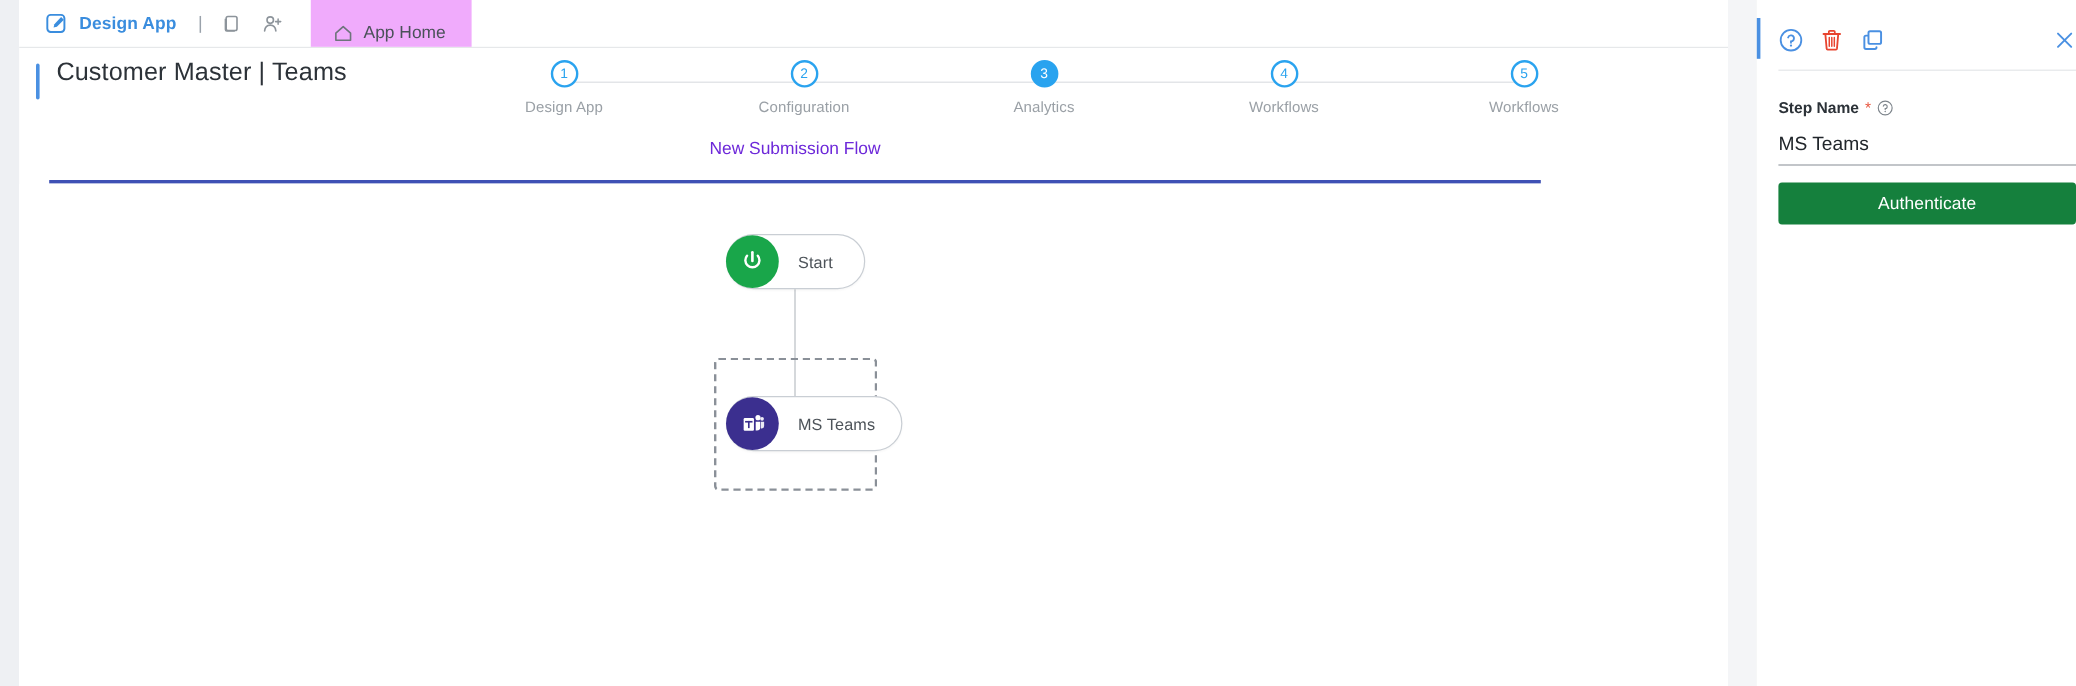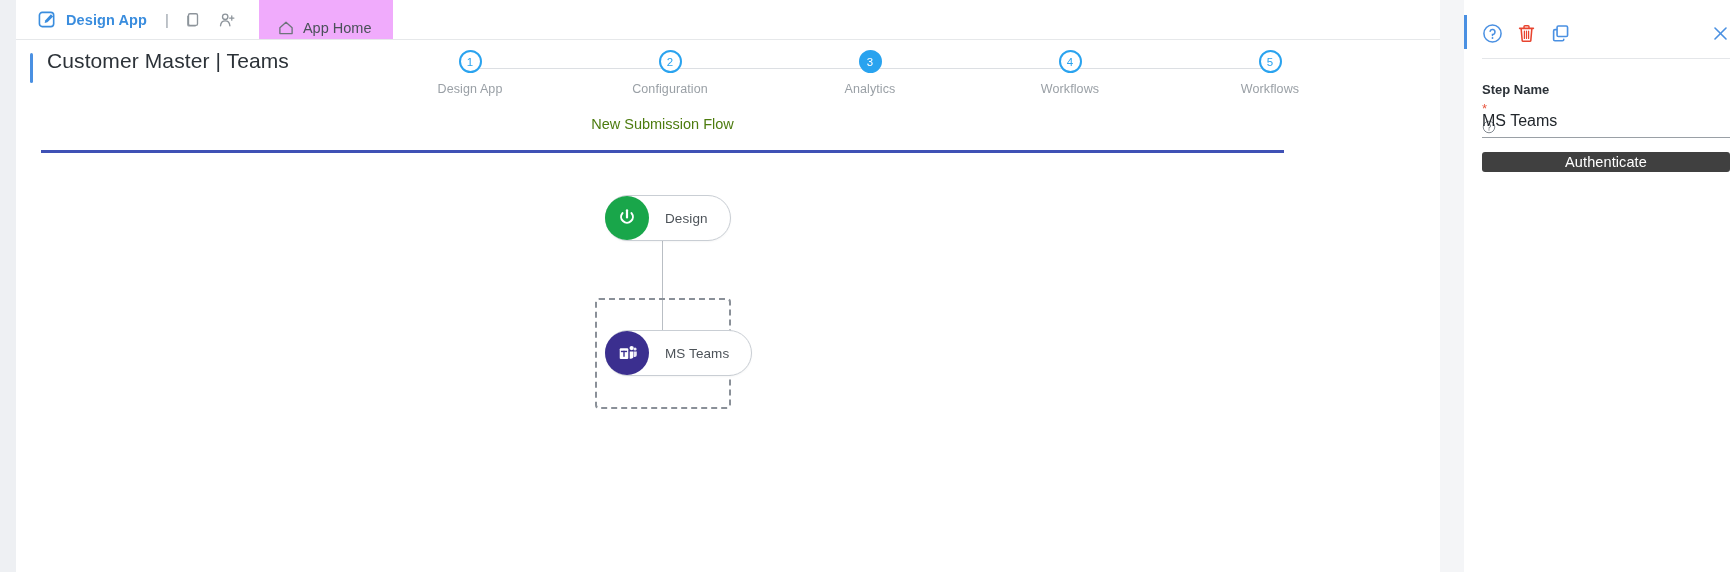--- a/index.html
+++ b/index.html
@@ -99,21 +99,21 @@
     width: 1243px; height: 39px;
     border-bottom: 1px solid #e4e6e9;
     display: flex;
   }
   .tab {
     flex: 1; display: flex; align-items: flex-start; justify-content: center;
     padding-top: 3px;
     font-size: 14.5px; color: #5b6269; position: relative;
     cursor: pointer;
   }
-  .tab.active { color: #4d7c0f; }
+  .tab.active { color: #6d28d9; }
   .tab.active::after {
     content: ""; position: absolute; left: 0; right: 0; bottom: -2px;
     height: 3px; background: #3f51b5;
   }
 
   
   .canvas {
     position: absolute; left: 0; top: 153px; width: 1424px; height: 419px;
     background: #ffffff; overflow: hidden;
   }
@@ -175,38 +175,38 @@
   }
   .tb-icon { width: 21px; height: 21px; display: block; cursor: pointer; }
   .tb-icon + .tb-icon { margin-left: 13px; }
   .panel-close { margin-left: auto; width: 19px; height: 19px; cursor: pointer; }
   .panel-rule {
     position: absolute; left: 18px; right: 16px; top: 58px;
     height: 1px; background: #e4e6e9;
   }
   .field-label-row {
     position: absolute; left: 18px; top: 82px;
-    display: flex; align-items: flex-start; gap: 5px; flex-direction: column;
+    display: flex; align-items: center; gap: 5px;
   }
   .field-label { font-size: 13px; color: #2c3238; font-weight: 700; }
   .req-star { color: #e8563f; font-size: 13px; line-height: 1; }
   .help-sm { width: 14px; height: 14px; display: block; }
   .field-input {
     position: absolute; left: 18px; top: 108px; right: 16px;
     height: 30px;
     border: none; border-bottom: 1px solid #9aa0a6;
     background: transparent;
     font-family: "Liberation Sans", sans-serif;
     font-size: 16px; color: #21262b; padding: 0 0 4px 0;
     outline: none;
   }
   .auth-button {
     position: absolute; left: 18px; top: 152px; right: 16px;
-    height: 20px; border: none; border-radius: 3px;
-    background: #404040; color: #ffffff;
+    height: 35px; border: none; border-radius: 3px;
+    background: #15803d; color: #ffffff;
     font-family: "Liberation Sans", sans-serif;
     font-size: 14.5px; cursor: pointer; letter-spacing: .1px;
   }
 </style>
 </head>
 <body>
 
 <div class="page">
 
   <div class="main-surface">
@@ -286,21 +286,21 @@
 
       <div class="connector"></div>
 
       <div class="node" id="node-start">
         <div class="node-badge start">
           <svg viewBox="0 0 24 24" width="22" height="22">
             <path d="M12 3.6 V11.4" stroke="#ffffff" stroke-width="2.4" stroke-linecap="round" fill="none"></path>
             <path d="M7.1 6.6 A6.4 6.4 0 1 0 16.9 6.6" stroke="#ffffff" stroke-width="2.2" stroke-linecap="round" fill="none"></path>
           </svg>
         </div>
-        <div class="node-label">Design</div>
+        <div class="node-label">Start</div>
       </div>
 
       <div class="selection-box"></div>
 
       <div class="node" id="node-teams">
         <div class="node-badge teams">
           <svg viewBox="0 0 28 28" width="24" height="24">
             <rect x="5.5" y="8.5" width="10" height="12.5" rx="1.2" fill="#ffffff"></rect>
             <rect x="9.2" y="6.2" width="0" height="0" fill="#ffffff"></rect>
             <circle cx="19.4" cy="8.2" r="2.5" fill="#ffffff"></circle>

